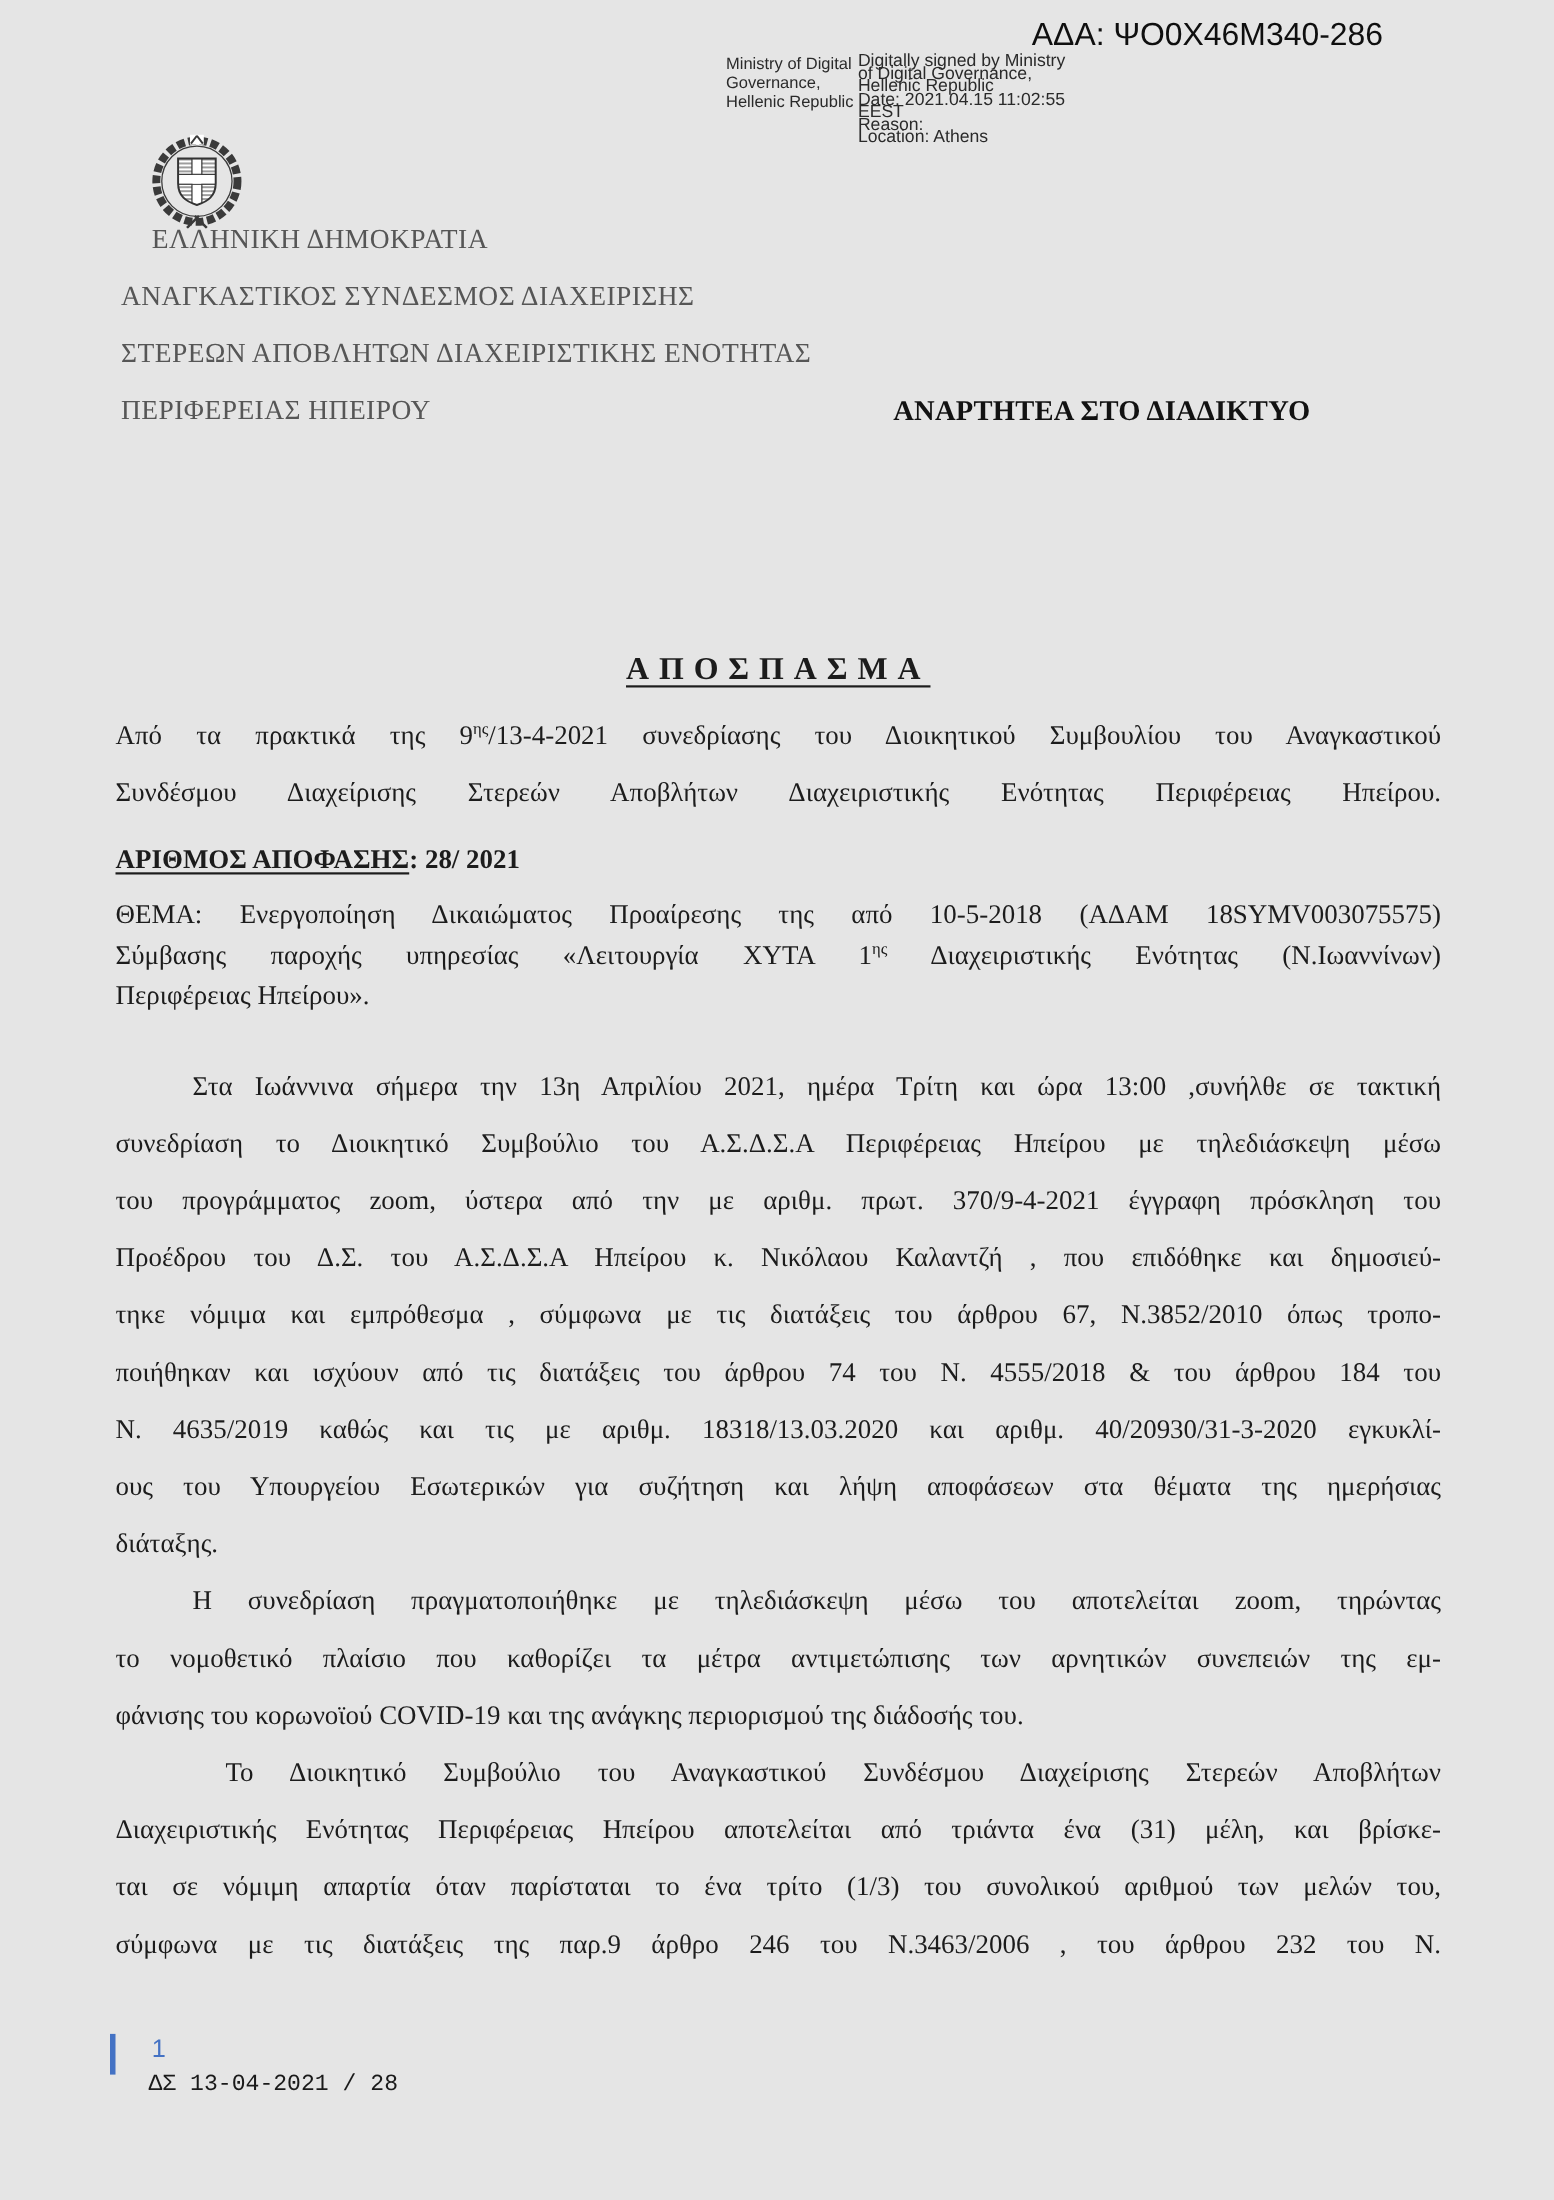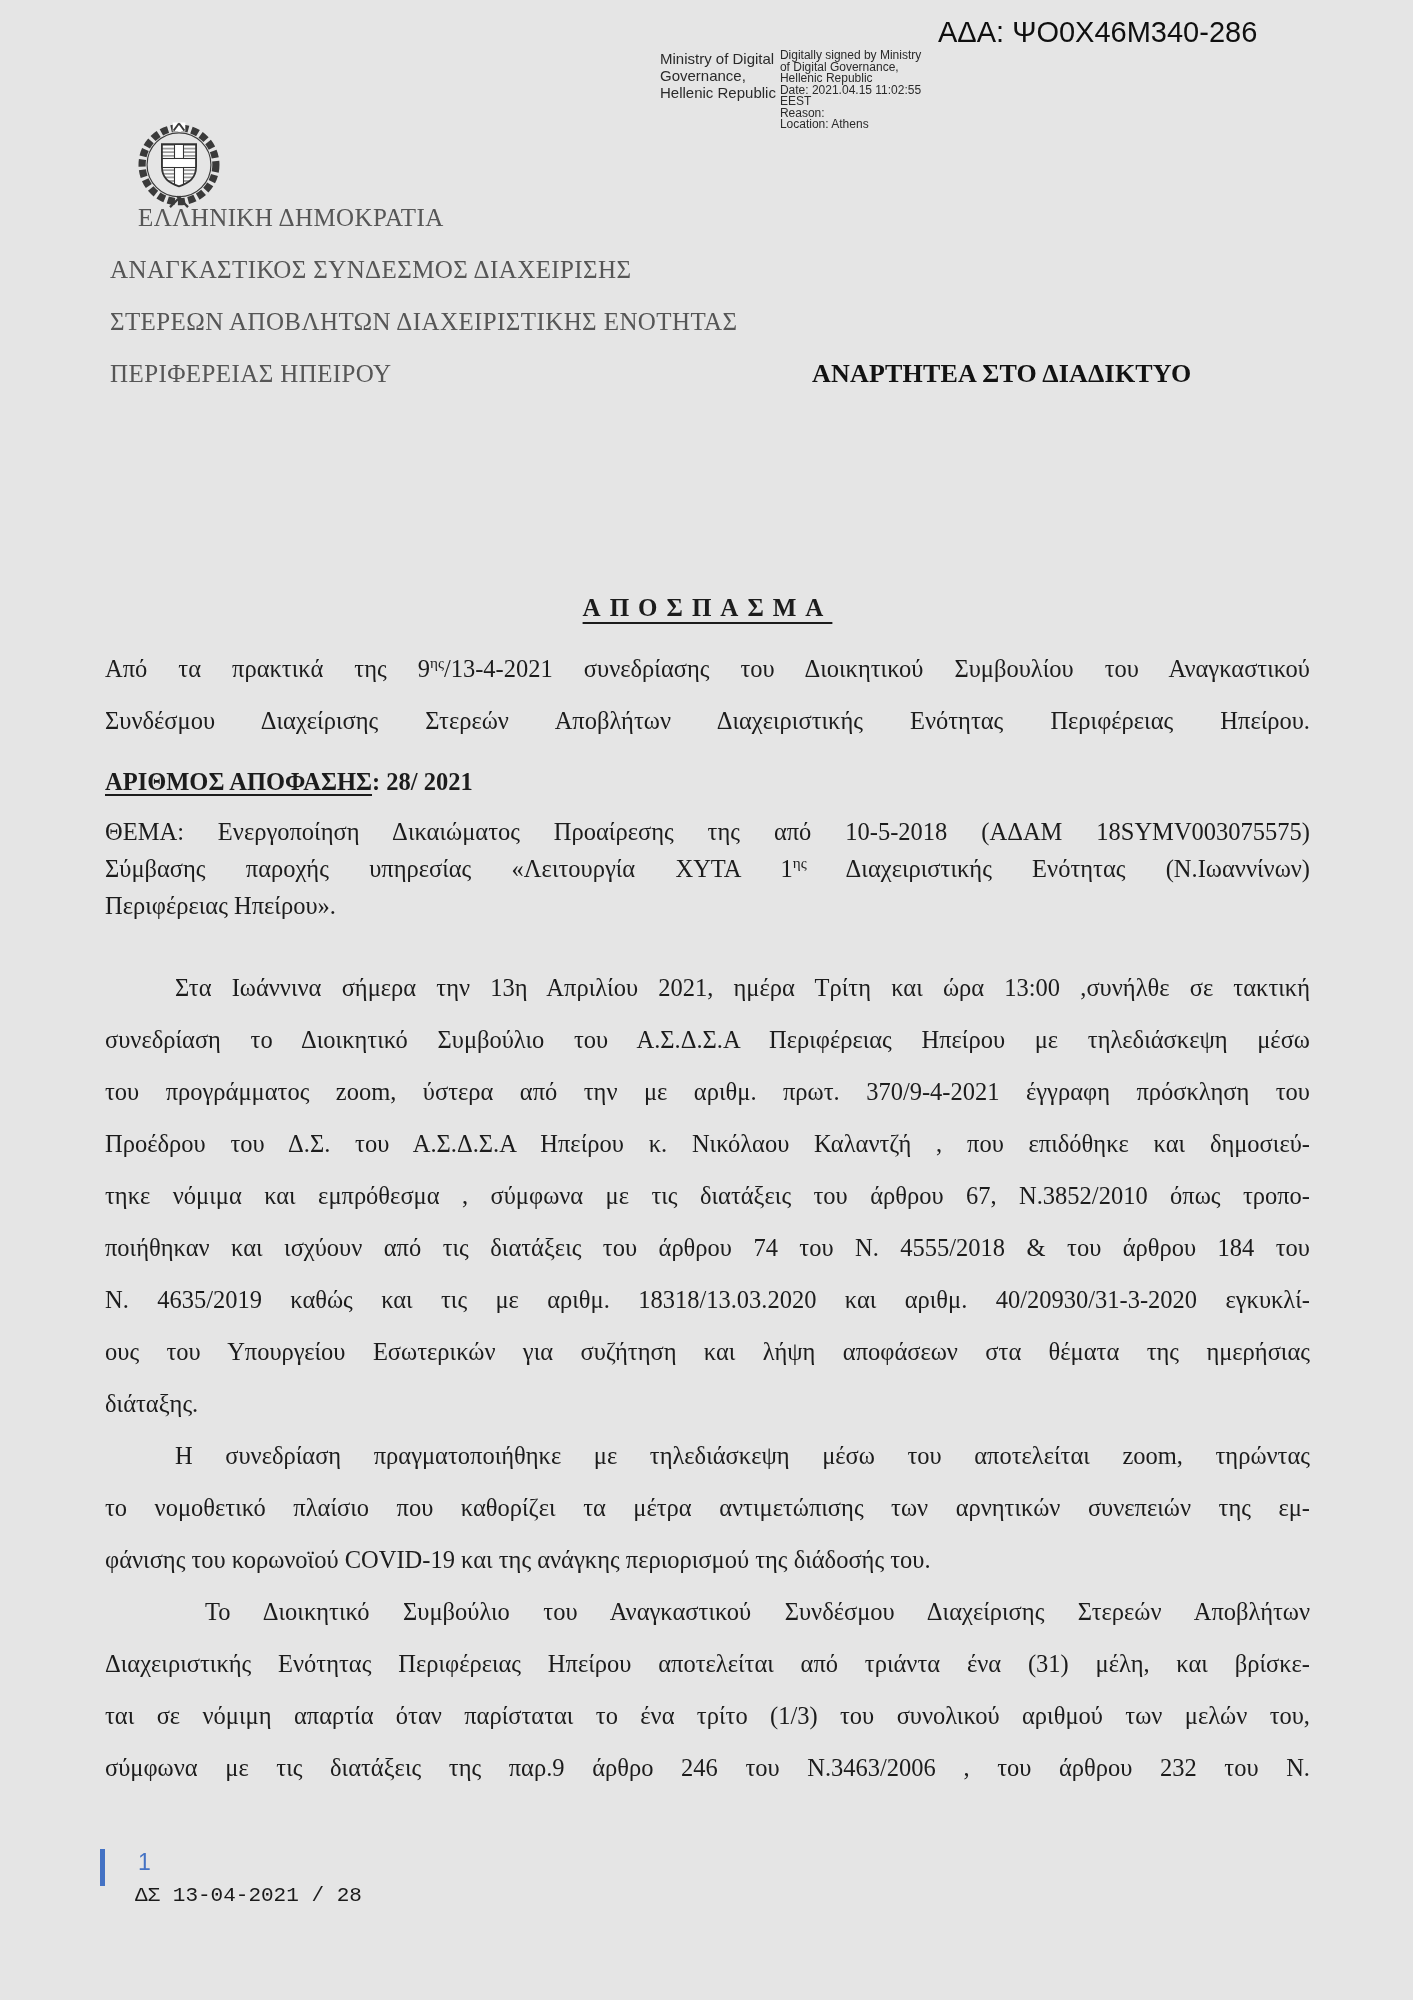--- a/index.html
+++ b/index.html
@@ -7,37 +7,37 @@
         font-family:"Liberation Serif",serif;color:#1c1c1c;}
 
   
   .ada{position:absolute;left:938px;top:16px;font-family:"Liberation Sans",sans-serif;
        font-size:29px;color:#0f0f0f;white-space:nowrap;}
 
   
   .sig{position:absolute;left:660px;top:50px;display:flex;gap:4px;
        font-family:"Liberation Sans",sans-serif;color:#2a2a2a;}
   .sig-name{font-size:15px;line-height:17px;white-space:nowrap;}
-  .sig-details{font-size:12px;line-height:11.5px;white-space:nowrap;}
+  .sig-details{font-size:16px;line-height:11.5px;white-space:nowrap;}
 
   
   .emblem{position:absolute;left:133px;top:118px;}
 
   
   .hdr{position:absolute;left:110px;top:192px;width:1205px;font-size:25px;line-height:52px;
        color:#565656;letter-spacing:0.4px;}
   .hdr-ind{padding-left:28px;}
   .hdr-row{position:relative;white-space:nowrap;}
   .underline{text-decoration:underline;text-underline-offset:4px;}
   .posted{position:absolute;left:702px;top:0;color:#121212;font-weight:bold;font-size:26px;
           letter-spacing:0.2px;white-space:nowrap;}
 
   
   .content{position:absolute;left:105px;top:583px;width:1205px;font-size:24.5px;}
-  .doc-title{text-align:center;line-height:50px;font-weight:bold;font-size:25px;}
+  .doc-title{text-align:center;line-height:50px;font-weight:bold;font-size:29px;}
   .doc-title span{letter-spacing:9px;text-decoration:underline;text-underline-offset:6px;}
   .decision{font-weight:bold;margin-top:9px;line-height:52px;}
   .decision .u{text-decoration:underline;text-underline-offset:4px;}
   .para{color:#1c1c1c;}
   .bline{text-align:left;}
   .just{text-align:justify;text-align-last:justify;}
   sup{font-size:62%;line-height:0;}
 
   
   .pagebar{position:absolute;left:100px;top:1849px;width:5px;height:37px;background:#4472C4;}

